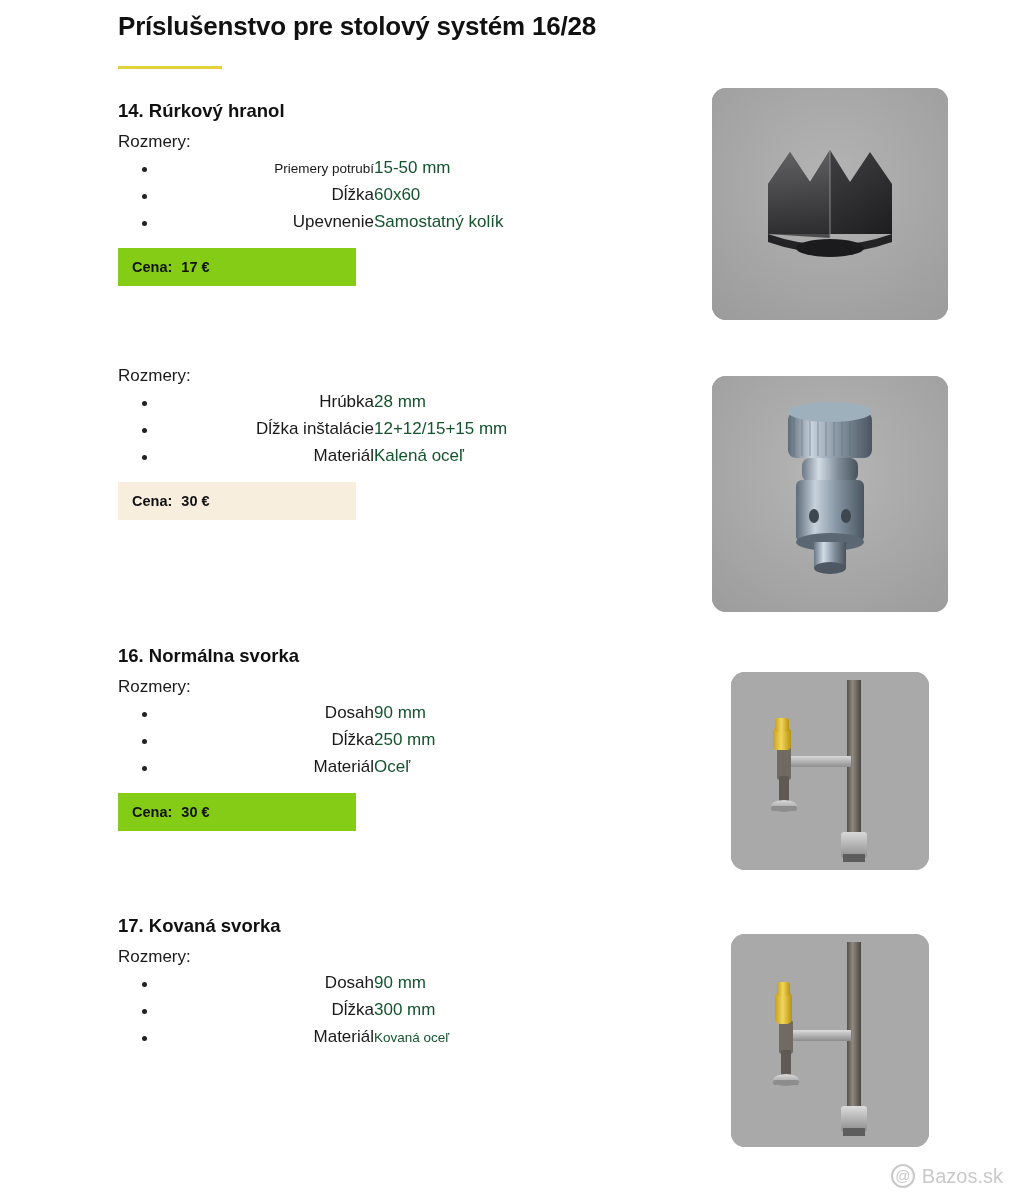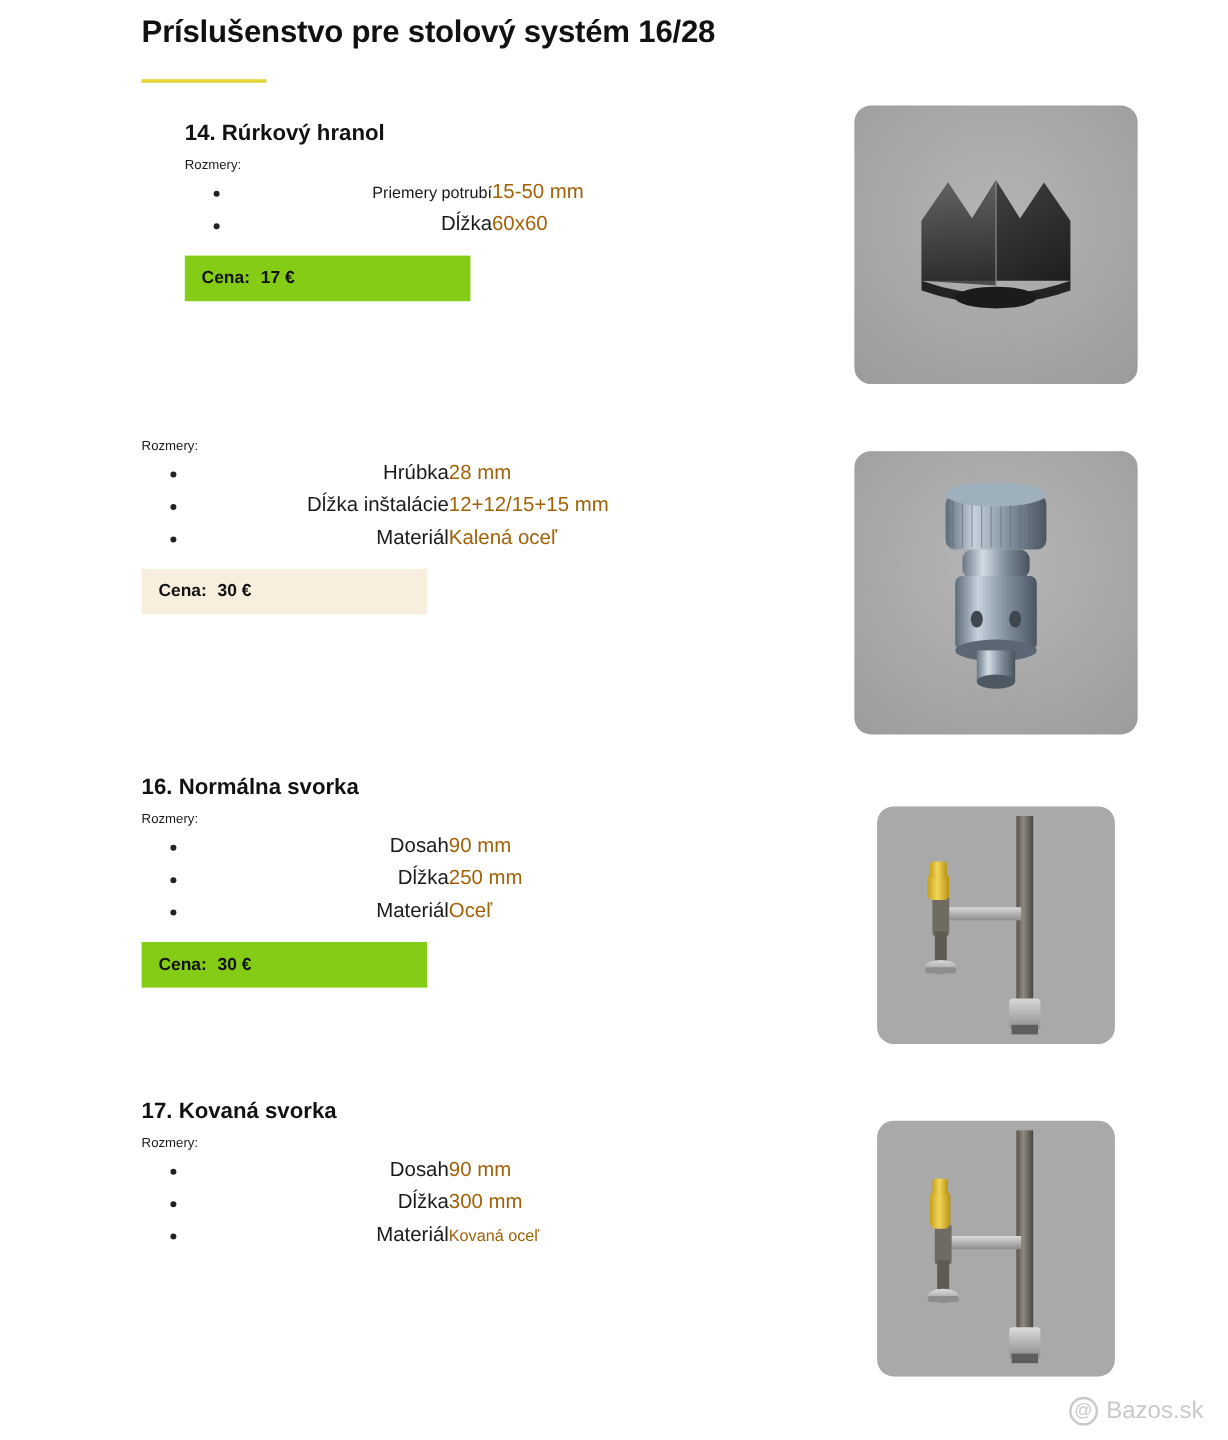--- a/index.html
+++ b/index.html
@@ -46,21 +46,21 @@
     width: 640px;
     padding-left: 118px;
   }
   .item-title {
     font-size: 18.5px;
     font-weight: bold;
     color: #111;
     margin: 0 0 10px 0;
   }
   .rozmery {
-    font-size: 11px;
+    font-size: 17px;
     color: #1a1a1a;
     margin: 0 0 6px 0;
   }
   ul.specs {
     list-style: none;
     margin: 0;
     padding: 0;
     text-align: right;
   }
   ul.specs li {
@@ -85,21 +85,21 @@
     width: 214px;
     font-size: 17px;
     color: #1a1a1a;
     flex: 0 0 214px;
   }
   .spec-label.small {
     font-size: 13.5px;
   }
   .spec-value {
     font-size: 17px;
-    color: #a16207;
+    color: #14532d;
   }
   .spec-value.small {
     font-size: 13.5px;
   }
   .price-box {
     margin-top: 14px;
     width: 238px;
     background: #84cc16;
     padding: 11px 0 11px 14px;
     font-size: 14.5px;
@@ -140,21 +140,21 @@
   .watermark .at {
     display: inline-block;
     border: 2px solid #c9c9c9;
     border-radius: 50%;
     width: 24px; height: 24px;
     line-height: 20px;
     text-align: center;
     font-size: 15px;
   }
   
-  #item-0 { position: absolute; top: 100px; left: 0; padding-left: 36px; }
+  #item-0 { position: absolute; top: 100px; left: 0; }
   #item-1 { position: absolute; top: 366px; left: 0; }
   #item-2 { position: absolute; top: 645px; left: 0; }
   #item-3 { position: absolute; top: 915px; left: 0; }
 
   #thumb-0 { left: 712px; top: 88px; width: 236px; height: 232px; }
   #thumb-1 { left: 712px; top: 376px; width: 236px; height: 236px; }
   #thumb-2 { left: 731px; top: 672px; width: 198px; height: 198px; }
   #thumb-3 { left: 731px; top: 934px; width: 198px; height: 213px; }
 </style>
 </head>
@@ -172,20 +172,24 @@
       <div class="item-title">14. Rúrkový hranol</div>
       <div class="rozmery">Rozmery:</div>
       <ul class="specs">
         <li>
           <span class="spec-label small">Priemery potrubí</span>
           <span class="spec-value">15-50 mm</span>
         </li>
         <li>
           <span class="spec-label">Dĺžka</span>
           <span class="spec-value">60x60</span>
+        </li>
+        <li>
+          <span class="spec-label">Upevnenie</span>
+          <span class="spec-value">Samostatný kolík</span>
         </li>
       </ul>
       <div class="price-box">
         <span class="price-label">Cena:</span>
         <span class="price-value">17 €</span>
       </div>
     </div>
   </div>
   <div class="thumb" id="thumb-0">
     <div class="thumb-inner">

